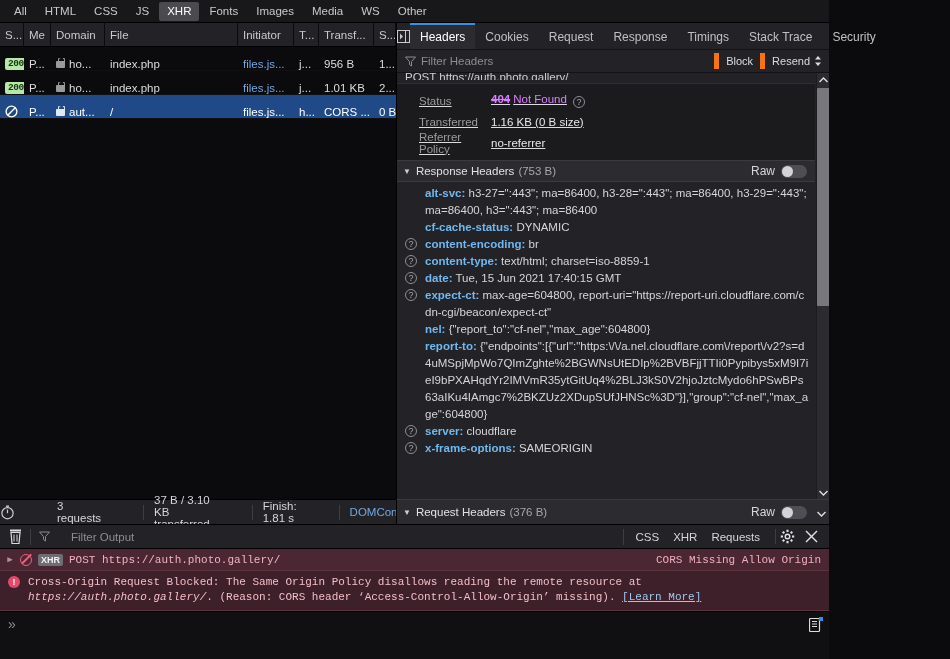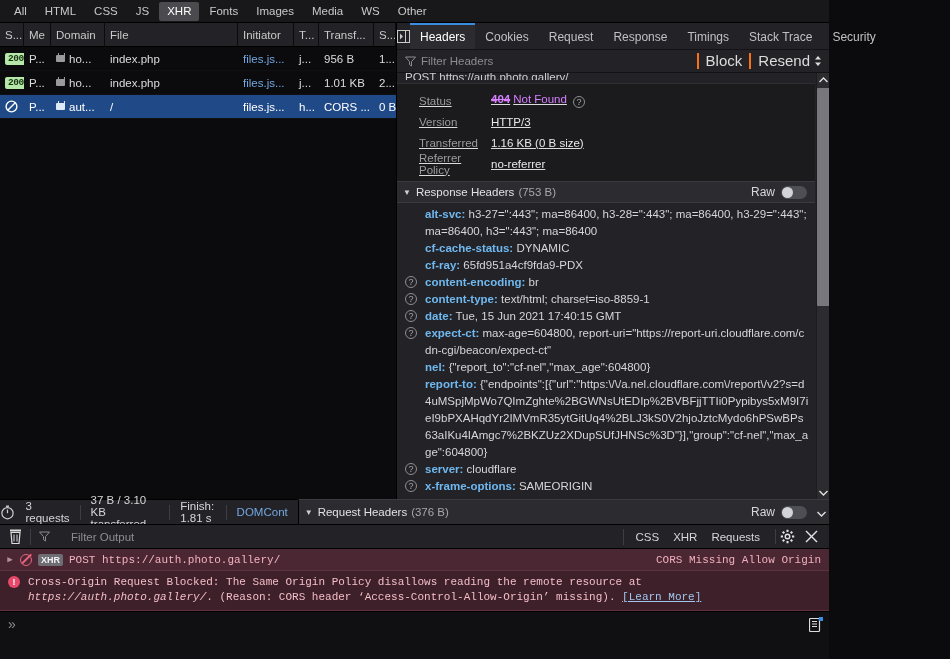--- a/index.html
+++ b/index.html
@@ -31,21 +31,21 @@
   .netlist { width: 396px; flex: 0 0 396px; background: #0b0b0d; display: flex; flex-direction: column; min-height: 0; }
   .net-head {
     display: flex; height: 24px; background: #232327;
     border-bottom: 1px solid #000; font-size: 11.5px; color: #c9c9c9; align-items: stretch;
   }
   .net-head .th {
     display: flex; align-items: center; padding: 0 5px;
     border-right: 1px solid #0b0b0d; overflow: hidden; white-space: nowrap;
   }
   .net-rows { flex: 1 1 auto; overflow: hidden; }
-  .net-row { display: flex; height: 24px; align-items: center; font-size: 11.5px; border-bottom: 1px solid #101013; }
+  .net-row { display: flex; height: 24px; align-items: flex-end; font-size: 11.5px; border-bottom: 1px solid #101013; }
   .net-row .td {
     display: flex; align-items: center; padding: 0 5px; overflow: hidden; white-space: nowrap;
   }
   .net-row.sel { background: #204a87; color: #fff; }
   .net-row .link { color: #73a7e0; }
   .net-row.sel .link { color: #fff; }
   .badge-200 {
     background: #b5e8a9; color: #17330f; font-size: 9.5px; font-weight: bold;
     border-radius: 2px; padding: 0px 3px; line-height: 12px; letter-spacing: -0.5px;
     font-family: "Liberation Mono", monospace;
@@ -87,22 +87,22 @@
   }
   .dtab.active { color: #ffffff; border-top-color: #3a8de0; background: #2b2b30; }
 
   .filter-headers {
     height: 23px; display: flex; align-items: center; background: #232327;
     border-bottom: 1px solid #131316; flex: 0 0 23px; padding-left: 8px; font-size: 11.5px;
   }
   .filter-headers .fh-input { color: #8d8d90; margin-left: 5px; }
   .fh-right { margin-left: auto; display: flex; align-items: center; height: 100%; }
   .fh-right .btn {
-    padding: 0 7px; color: #dcdcdc; font-size: 15px; height: 16px; line-height: 16px;
-    border-left: 2px solid #f97316; display: flex; align-items: center;
+    padding: 0 7px; color: #dcdcdc; font-size: 11px; height: 16px; line-height: 16px;
+    border-left: 5px solid #f97316; display: flex; align-items: center;
   }
 
   .detail-body {
     flex: 1 1 auto; overflow: hidden; position: relative; background: #232327;
     padding-right: 14px;
   }
   .url-line {
     color: #cfcfd2; font-size: 11.5px; padding: 1px 6px 0 8px; height: 10px; overflow: hidden;
     white-space: nowrap; position: relative; top: -3px;
   }
@@ -148,21 +148,21 @@
     position: absolute; right: 0; top: 0; width: 13px; bottom: 0; background: #2b2b30;
     display: flex; flex-direction: column; align-items: center; border-left: 1px solid #1d1d20;
   }
   .dscroll .arrow { height: 13px; width: 13px; display: flex; align-items: center; justify-content: center; }
   .dscroll .track { flex: 1 1 auto; width: 13px; position: relative; }
   .dscroll .thumb { position: absolute; left: 0; width: 13px; background: #77777c; border-radius: 1px; }
 
   
   .netstatus {
     height: 25px; flex: 0 0 25px; background: #232327; border-top: 1px solid #000;
-    display: flex; align-items: center; font-size: 11.5px; color: #d6d6d9; width: 396px;
+    display: flex; align-items: center; font-size: 11.5px; color: #d6d6d9; width: 396px; gap: 32px;
   }
   .netstatus .clock { width: 30px; display: flex; justify-content: center; align-items: center; }
   .netstatus .item { padding: 0 10px; border-left: 1px solid #3d3d42; height: 15px; display: flex; align-items: center; }
   .netstatus .item.blue { color: #73a7e0; }
 
   .statusrow { display: flex; flex: 0 0 25px; height: 25px; }
   .req-headers-foot {
     flex: 1 1 auto; background: #2b2b30; border-top: 1px solid #3a3a40; border-left: 1px solid #000;
     display: flex; align-items: center; font-size: 11.5px; color: #e2e2e4; padding-left: 6px;
     position: relative;
@@ -356,24 +356,20 @@
         <div class="url-line wrap-off">POST  https://auth.photo.gallery/</div>
 
         <div class="summary">
           <div class="sum-row">
             <div class="sum-label">Status</div>
             <div class="sum-val">
               <span class="status-code">404</span><span class="status-text">Not Found</span><span class="q-icon">?</span>
             </div>
           </div>
           <div class="sum-row">
-            <div class="sum-label">Version</div>
-            <div class="sum-val">HTTP/3</div>
-          </div>
-          <div class="sum-row">
             <div class="sum-label">Transferred</div>
             <div class="sum-val">1.16 KB (0 B size)</div>
           </div>
           <div class="sum-row">
             <div class="sum-label">Referrer Policy</div>
             <div class="sum-val">no-referrer</div>
           </div>
         </div>
 
         <div class="section-head">
@@ -397,27 +393,20 @@
           </div>
 
           <div class="hdr-row">
             <div class="hdr-q"></div>
             <div class="hdr-text">
               <span class="hdr-name">cf-cache-status:</span>
               <span class="hdr-val">DYNAMIC</span>
             </div>
           </div>
 
-          <div class="hdr-row">
-            <div class="hdr-q"></div>
-            <div class="hdr-text">
-              <span class="hdr-name">cf-ray:</span>
-              <span class="hdr-val">65fd951a4cf9fda9-PDX</span>
-            </div>
-          </div>
 
           <div class="hdr-row">
             <div class="hdr-q">
               <span class="q-icon">?</span>
             </div>
             <div class="hdr-text">
               <span class="hdr-name">content-encoding:</span>
               <span class="hdr-val">br</span>
             </div>
           </div>

